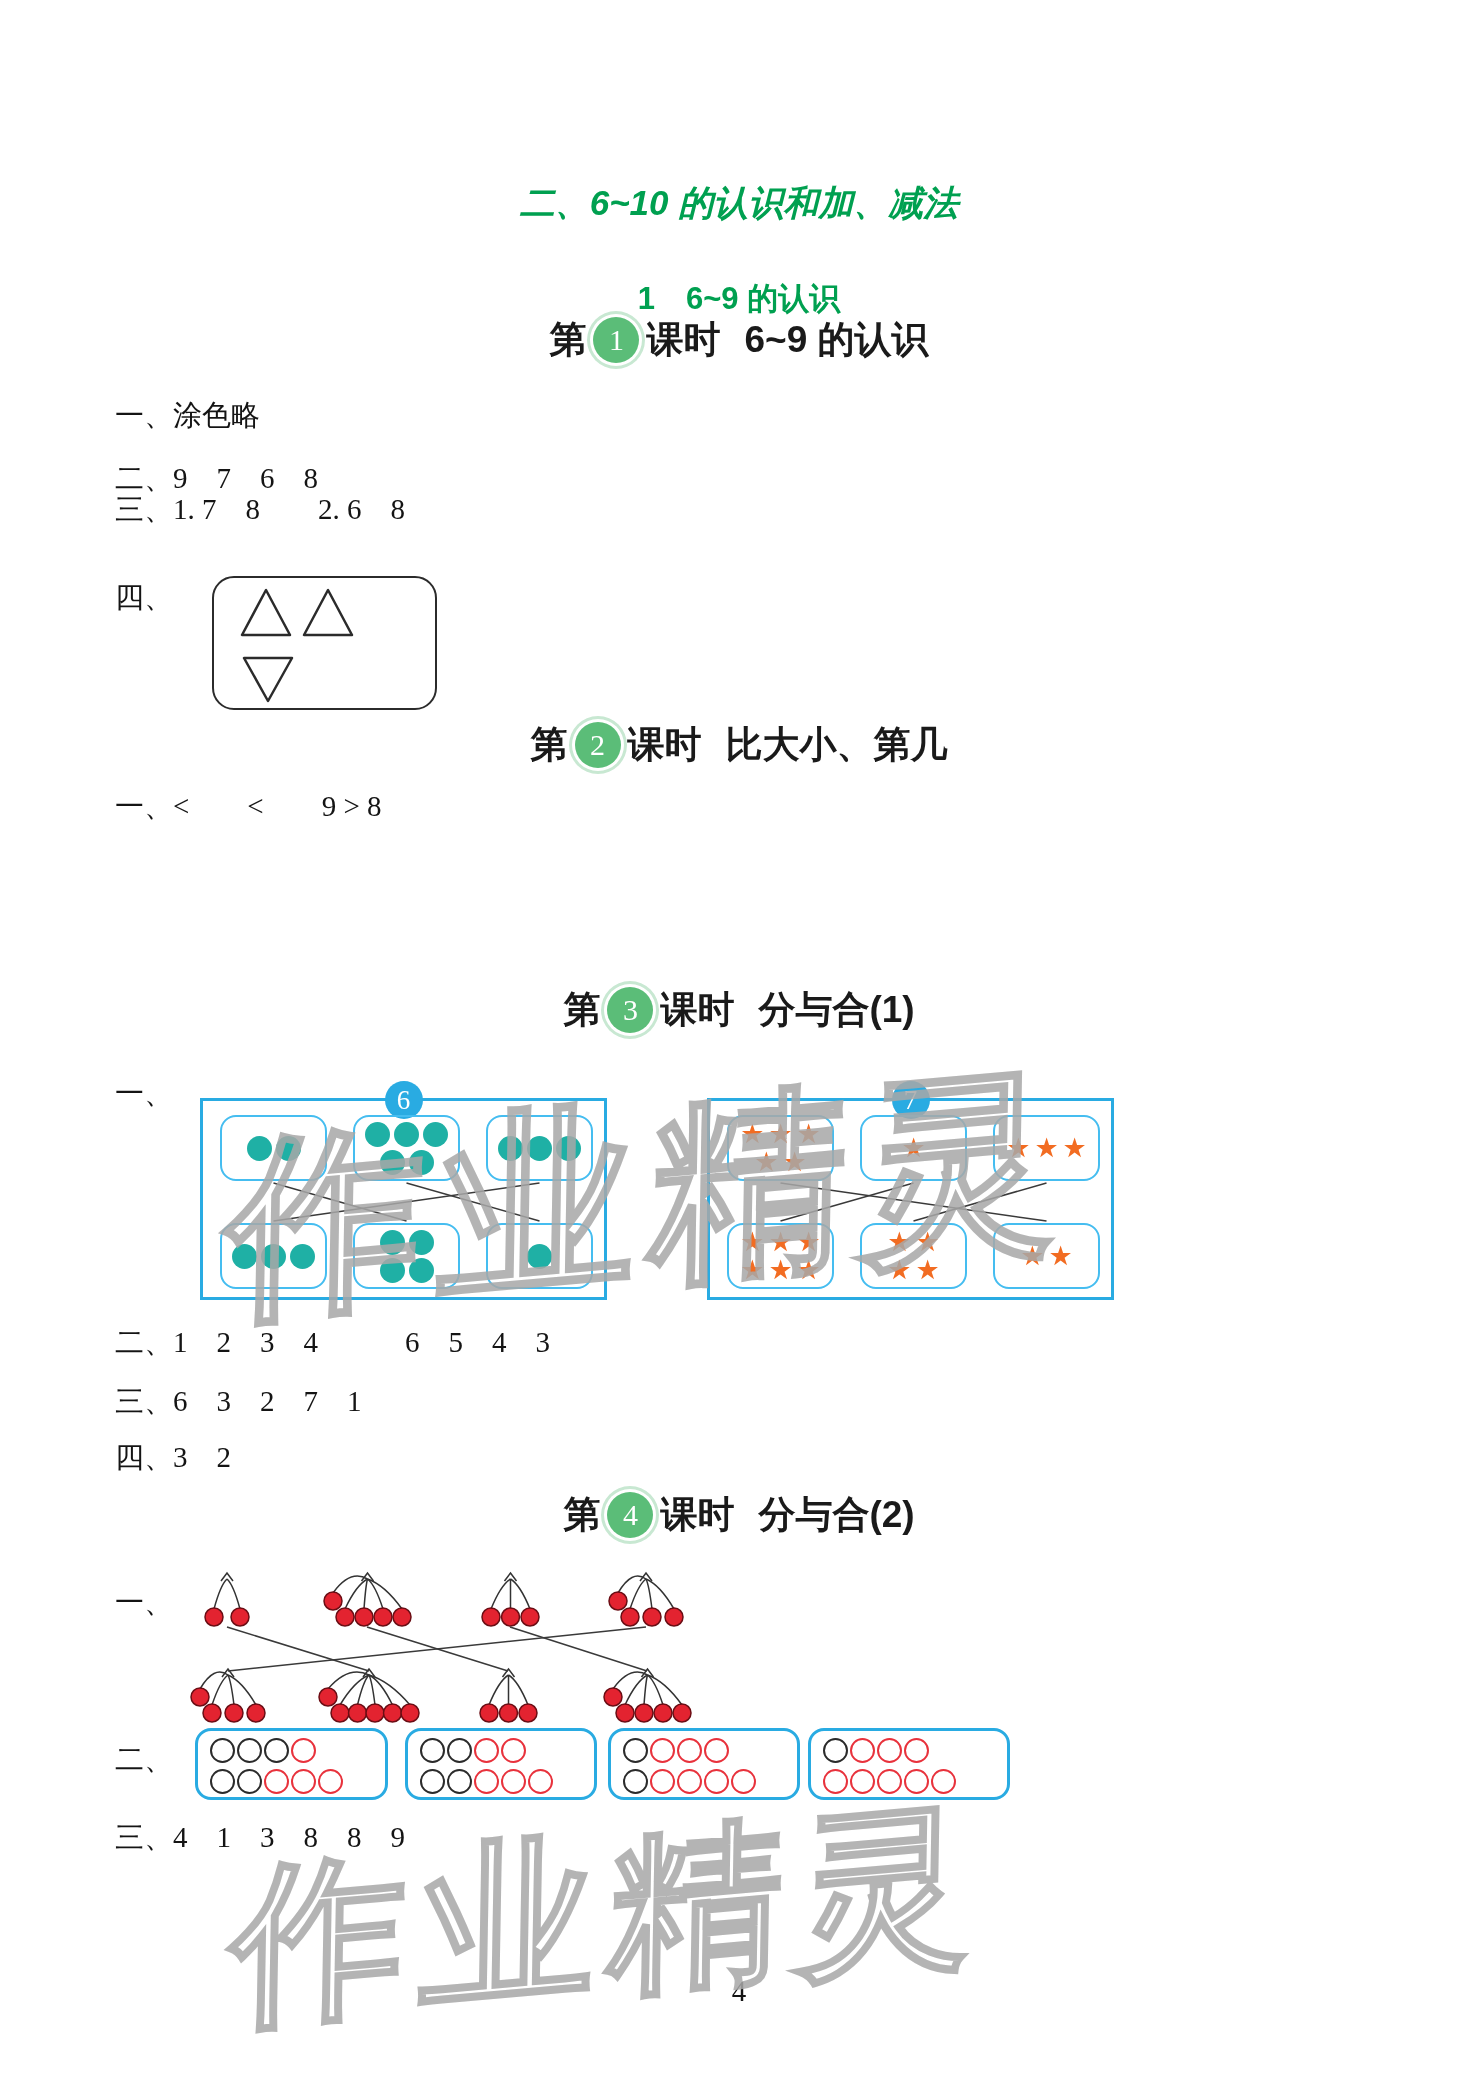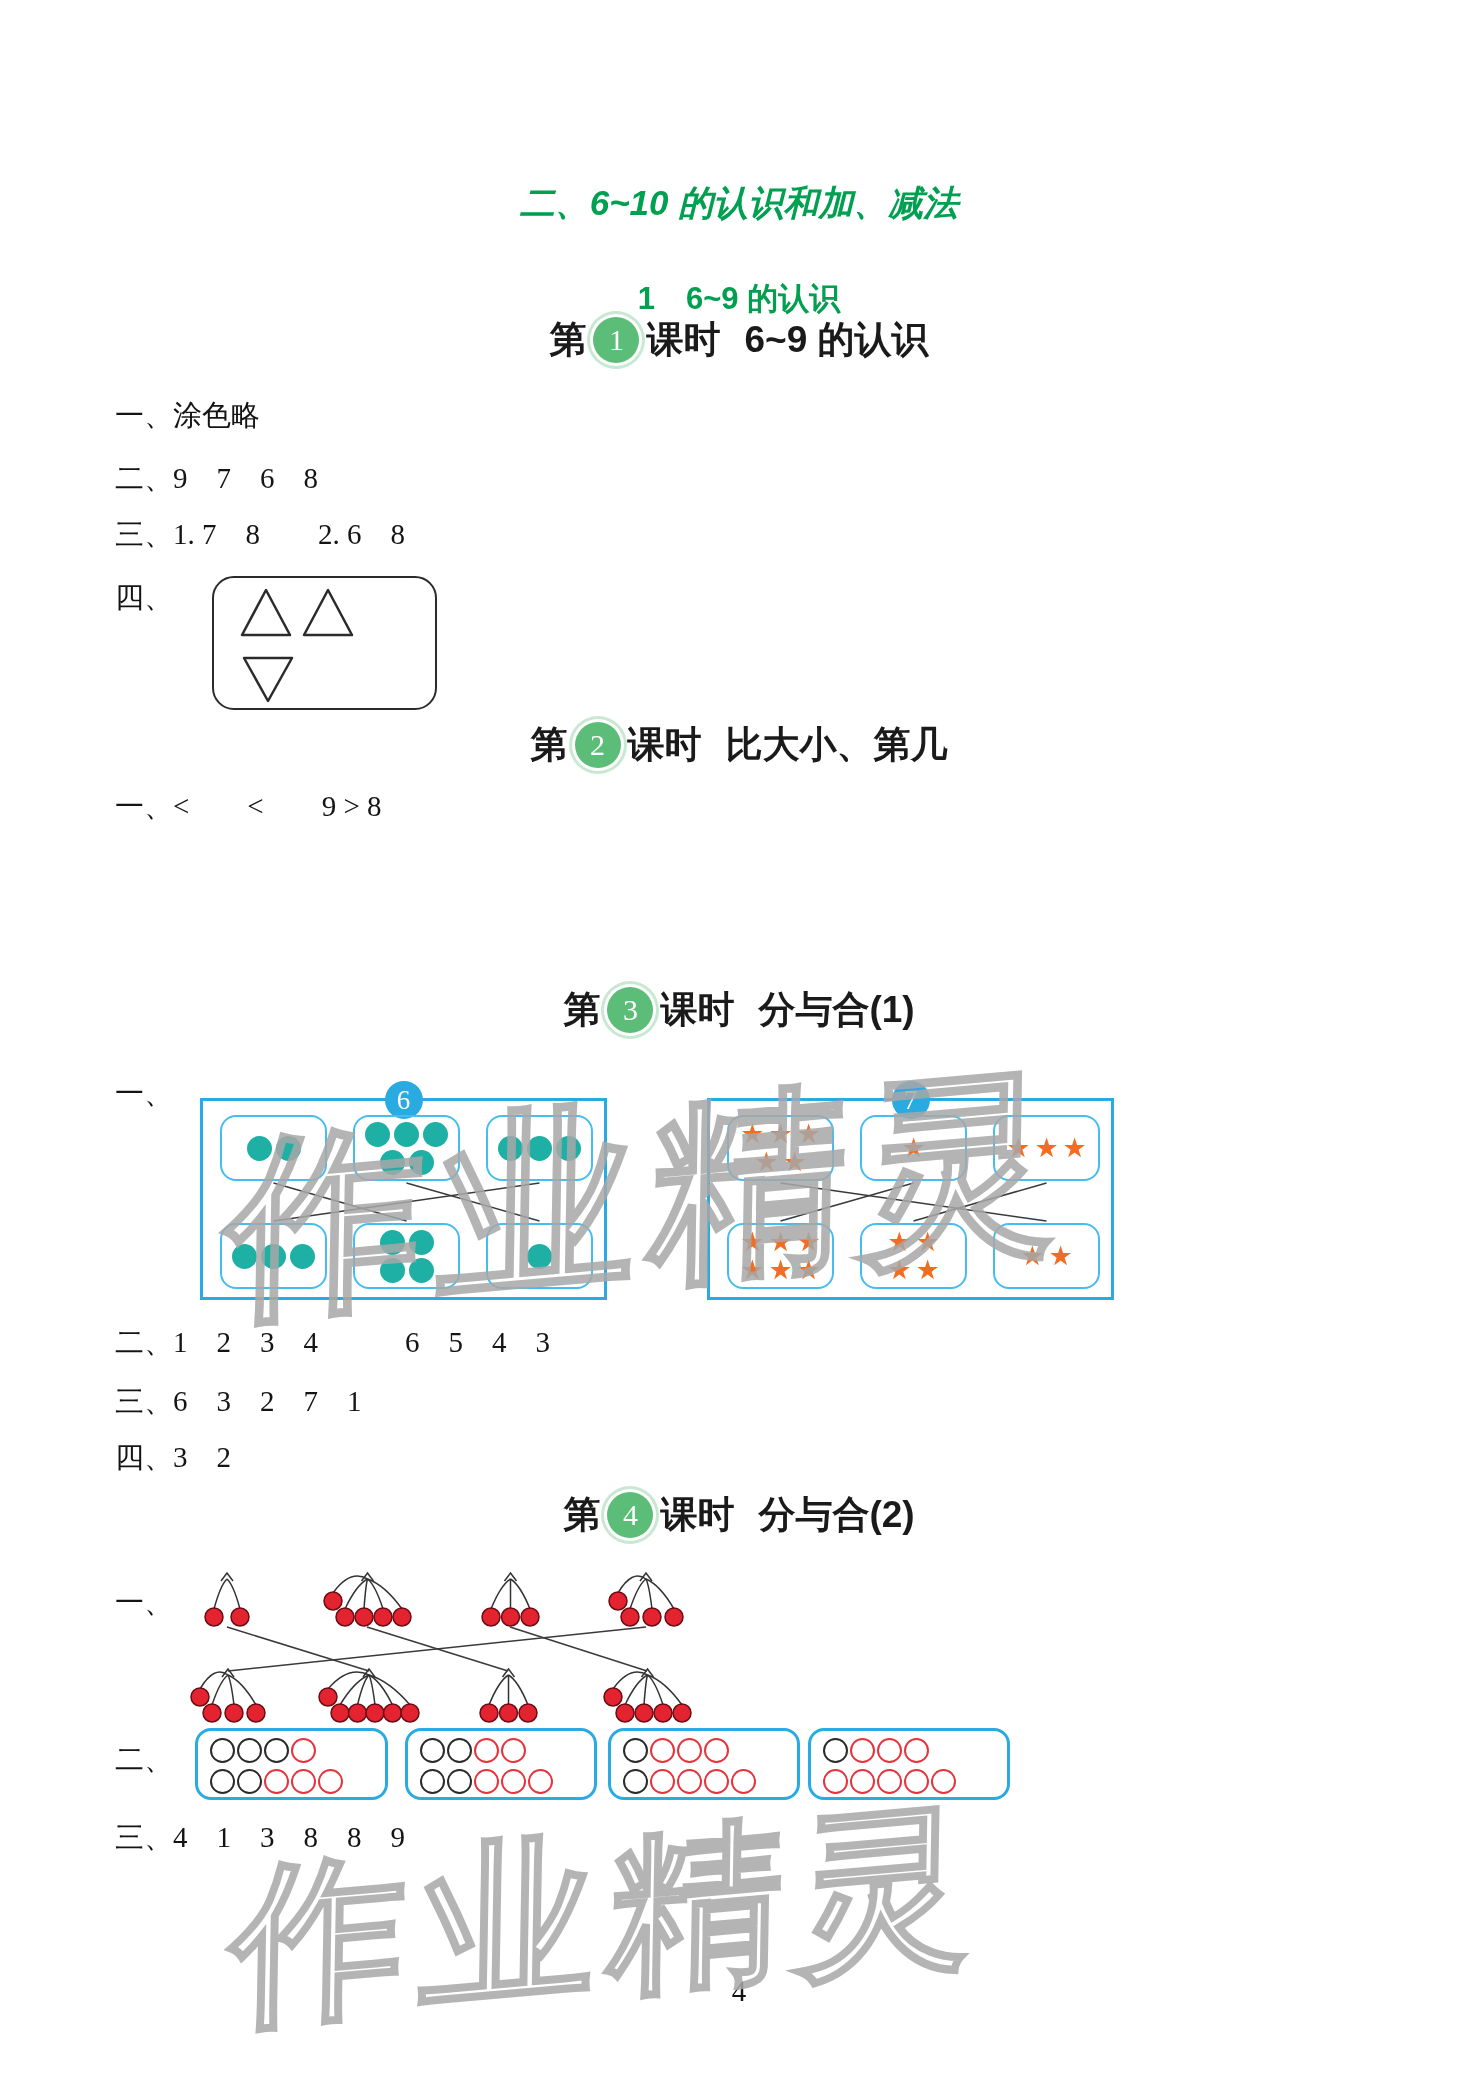--- a/index.html
+++ b/index.html
@@ -82,21 +82,21 @@
   <div id="section-title" class="green-heading">1　6~9 的认识</div>
 
   <div class="lesson-heading" style="top:315px">
     <span>第</span>
     <span class="lesson-num">1</span>
     <span>课时</span>
     <span class="lesson-title">6~9 的认识</span>
   </div>
   <div class="ans" style="top:396px">一、涂色略</div>
   <div class="ans" style="top:459px">二、9　7　6　8</div>
-  <div class="ans" style="top:515px">三、1. 7　8　　2. 6　8</div>
+  <div class="ans" style="top:490px">三、1. 7　8　　2. 6　8</div>
   <div class="ans" style="top:578px">四、</div>
   <div id="triangle-box">
     <svg id="triangle-svg" width="225" height="134" viewBox="0 0 225 134">
         <polygon points="52,12 28,57 76,57" fill="none" stroke="#2b2b2b" stroke-width="2.5" stroke-linejoin="round"></polygon>
         <polygon points="114,12 90,57 138,57" fill="none" stroke="#2b2b2b" stroke-width="2.5" stroke-linejoin="round"></polygon>
         <polygon points="30,80 78,80 54,123" fill="none" stroke="#2b2b2b" stroke-width="2.5" stroke-linejoin="round"></polygon>
       </svg>
   </div>
 
   <div class="lesson-heading" style="top:720px">

